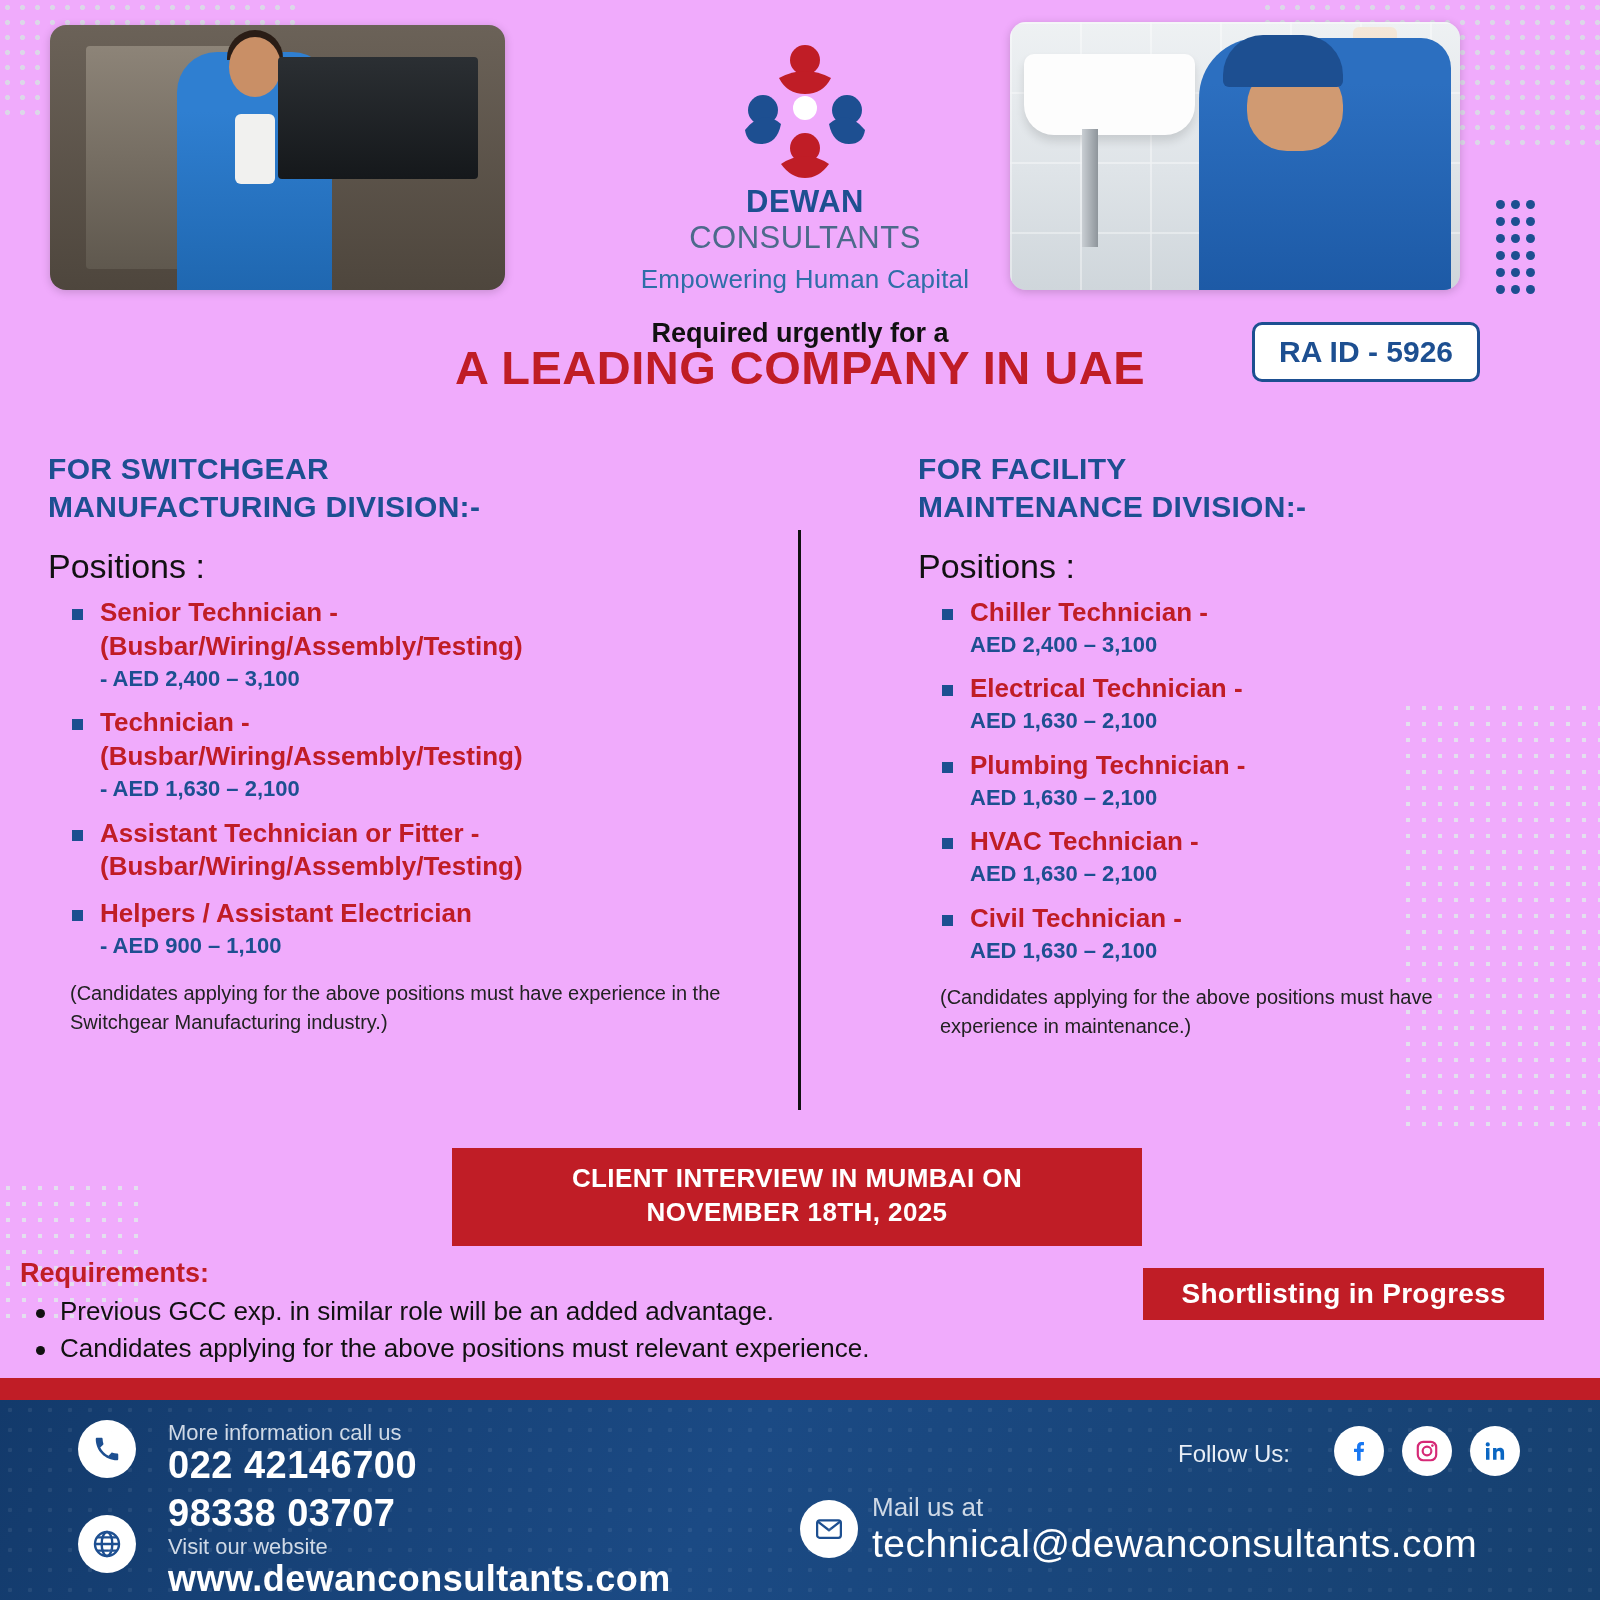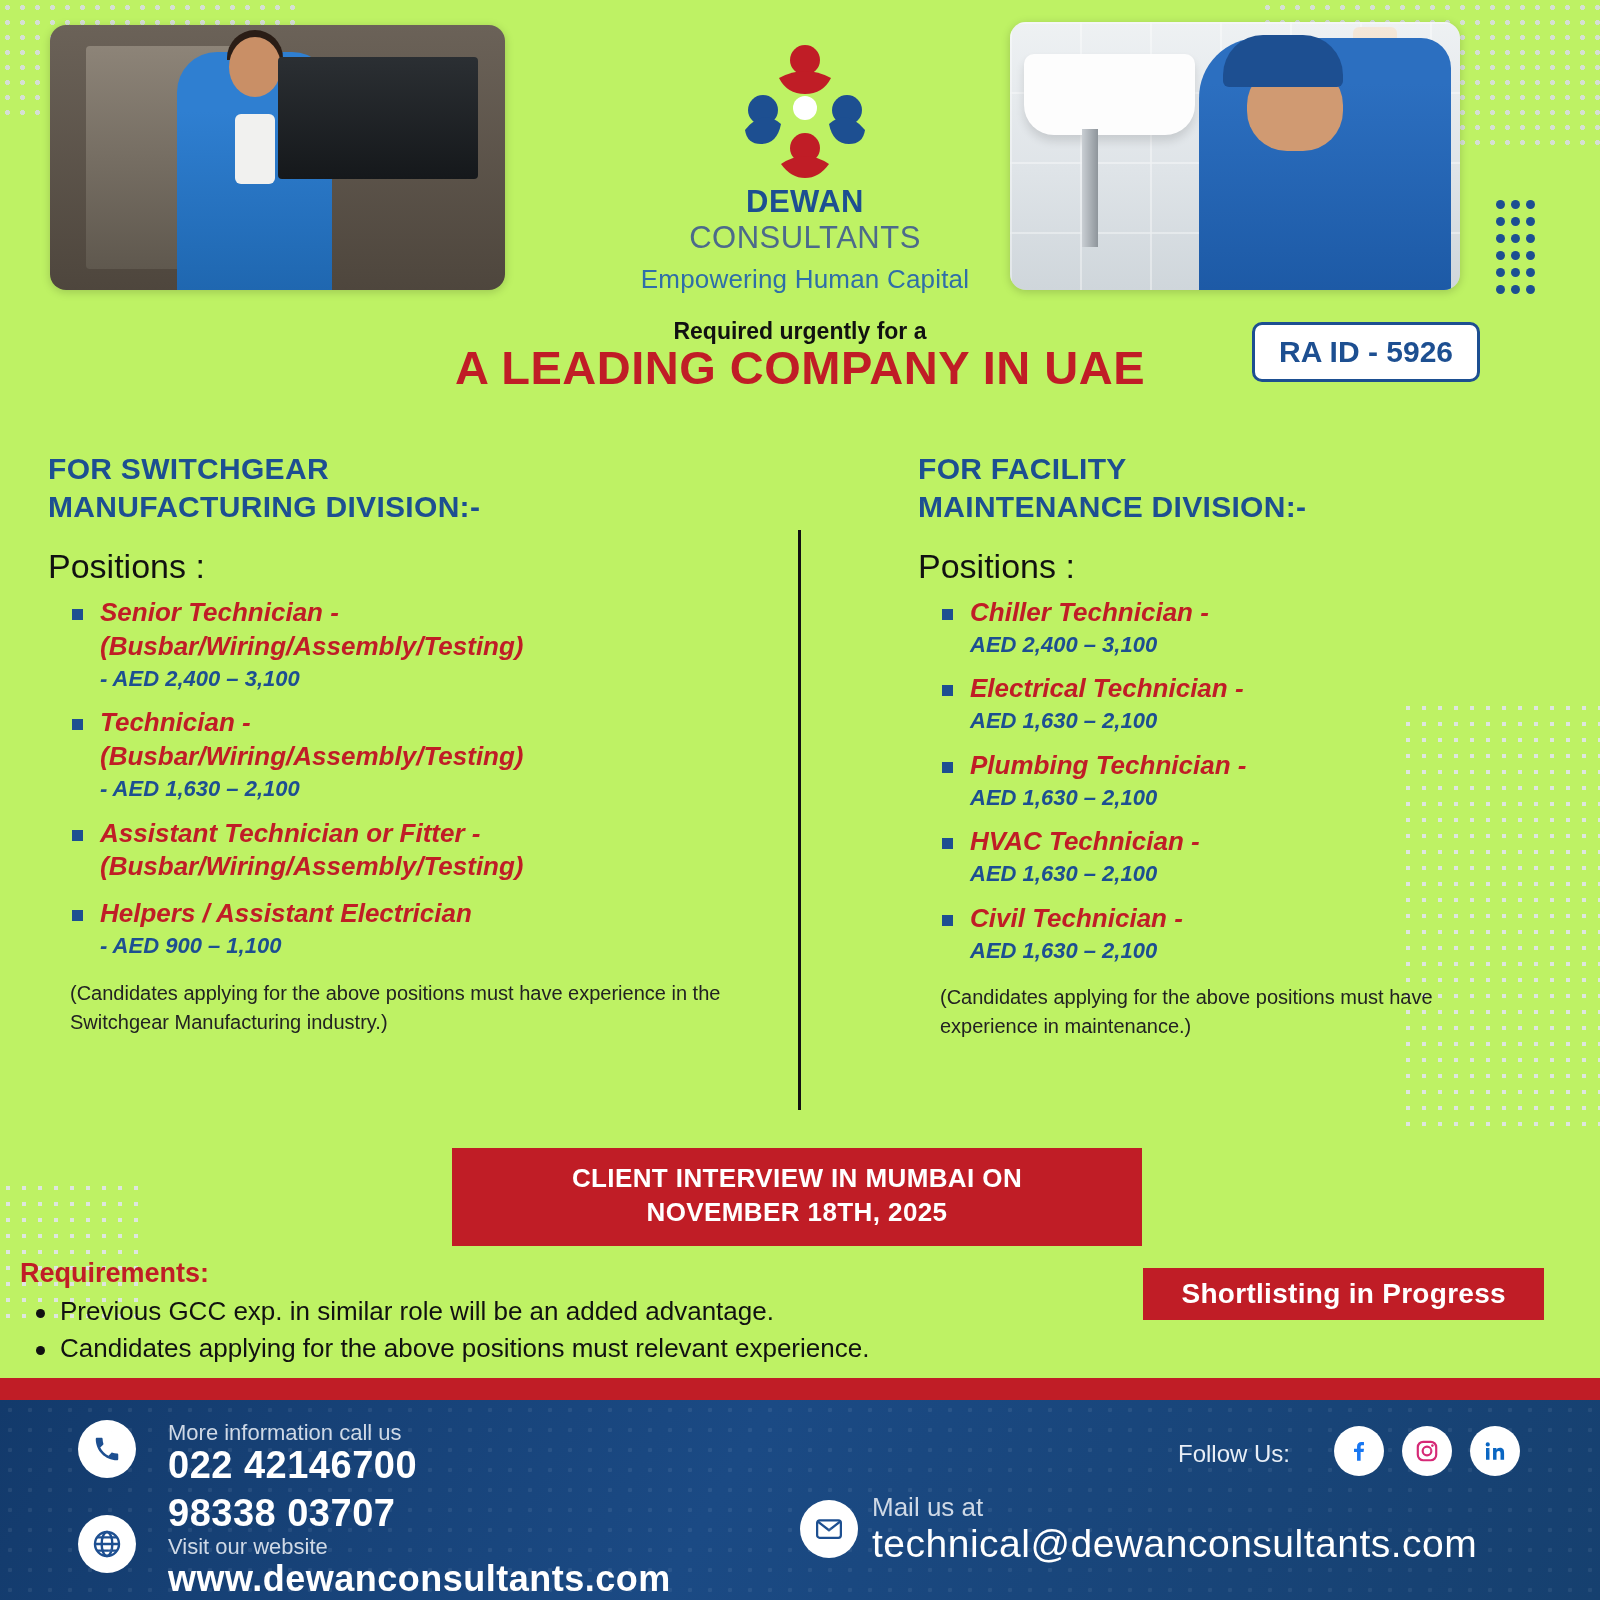--- a/index.html
+++ b/index.html
@@ -7,21 +7,21 @@
   body {
     width: 1600px; height: 1600px;
     font-family: "Liberation Sans", sans-serif;
     background: #ffffff;
     position: relative;
     overflow: hidden;
   }
   .poster {
     position: relative;
     width: 1600px; height: 1600px;
-    background: #bef264;
+    background: #f0abfc;
     overflow: hidden;
   }
 
   
   .dots-tl {
     position: absolute; left: 0; top: 0; width: 300px; height: 120px;
     background-image: radial-gradient(#d9dde6 2.3px, transparent 2.4px);
     background-size: 15px 15px;
     opacity: .85;
   }
@@ -153,21 +153,21 @@
   }
   .brand b { color: #1d4f91; font-weight: 700; }
   .brand span { color: #4c6a8b; font-weight: 400; }
   .tagline {
     margin-top: 8px; font-size: 26px; color: #2f6ea8; letter-spacing: .2px;
   }
 
   
   .req-line {
     position:absolute; left: 0; right: 0; top: 318px;
-    text-align: center; font-size: 23px; font-weight: 700; color: #111;
+    text-align: center; font-size: 27px; font-weight: 700; color: #111;
   }
   .headline {
     position:absolute; left: 0; right: 0; top: 340px;
     text-align: center; font-size: 47px; font-weight: 800; color: #c01d26;
     letter-spacing: .5px;
   }
   .ra-id {
     position:absolute; right: 120px; top: 322px;
     border: 3px solid #1d4f91; border-radius: 10px;
     padding: 10px 24px; color: #1d4f91; font-size: 30px; font-weight: 600;
@@ -185,21 +185,21 @@
 
   .div-title {
     color: #1d4f91; font-size: 30px; font-weight: 800; line-height: 1.25;
     letter-spacing: .3px;
   }
   .positions-label {
     margin-top: 22px; font-size: 34px; color: #111; font-weight: 400;
   }
   .col-right .positions-label, .col-right .div-title { padding-left: 18px; }
 
-  ul.jobs { list-style: none; margin: 10px 0 0 0; padding: 0 0 0 22px; font-style: italic; }
+  ul.jobs { list-style: none; margin: 10px 0 0 0; padding: 0 0 0 22px; }
   ul.jobs li { position: relative; padding-left: 30px; margin-bottom: 13px; }
   ul.jobs li::before {
     content: ""; position: absolute; left: 2px; top: 13px;
     width: 11px; height: 11px; background: #1d4f91;
   }
   .job-name { color: #c01d26; font-size: 26px; font-weight: 700; line-height: 1.3; }
   .job-sal { color: #1d4f91; font-size: 22px; font-weight: 700; line-height: 1.35; }
 
   .note {
     margin-top: 18px; padding-left: 22px;

